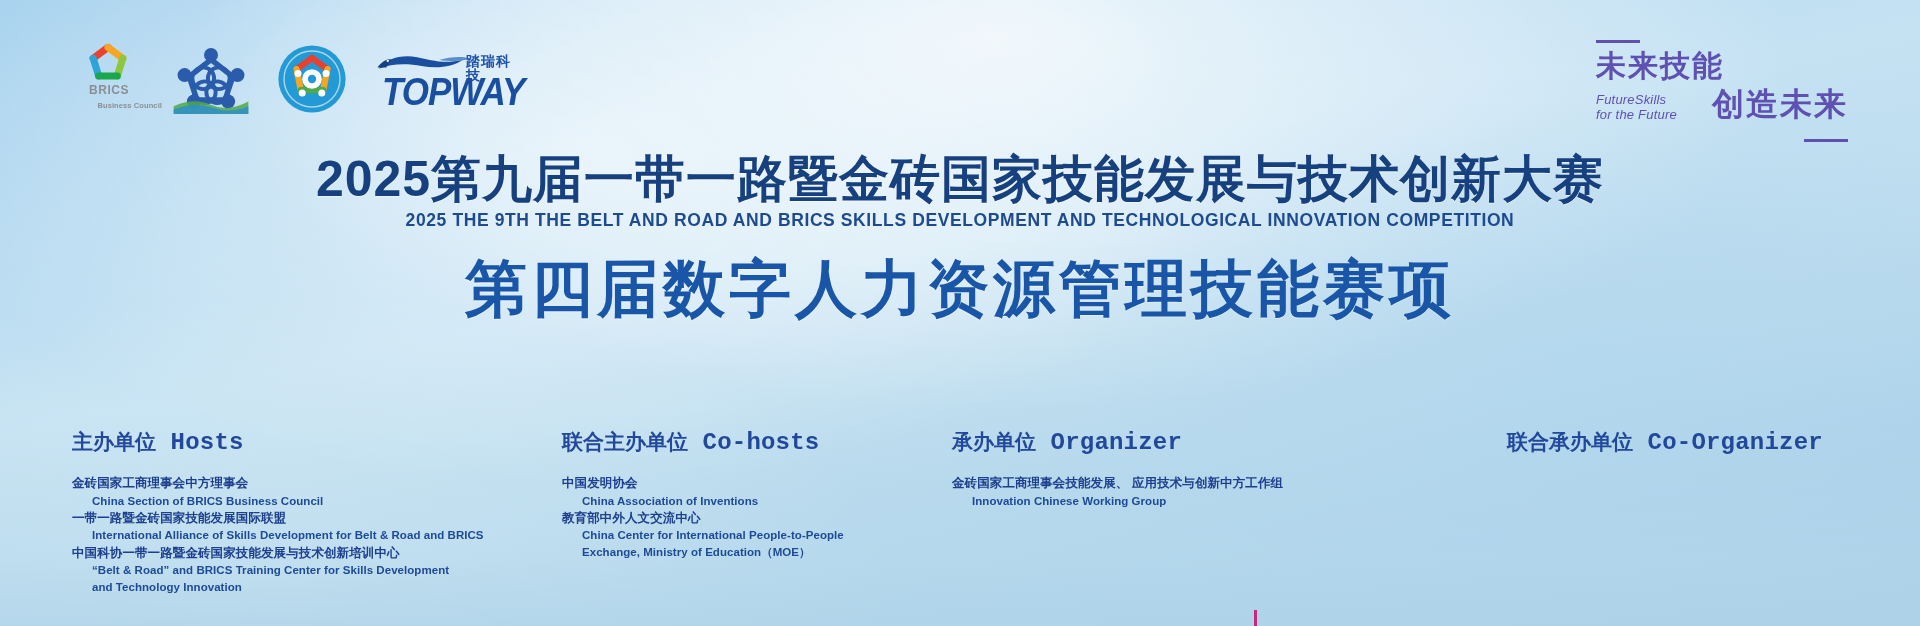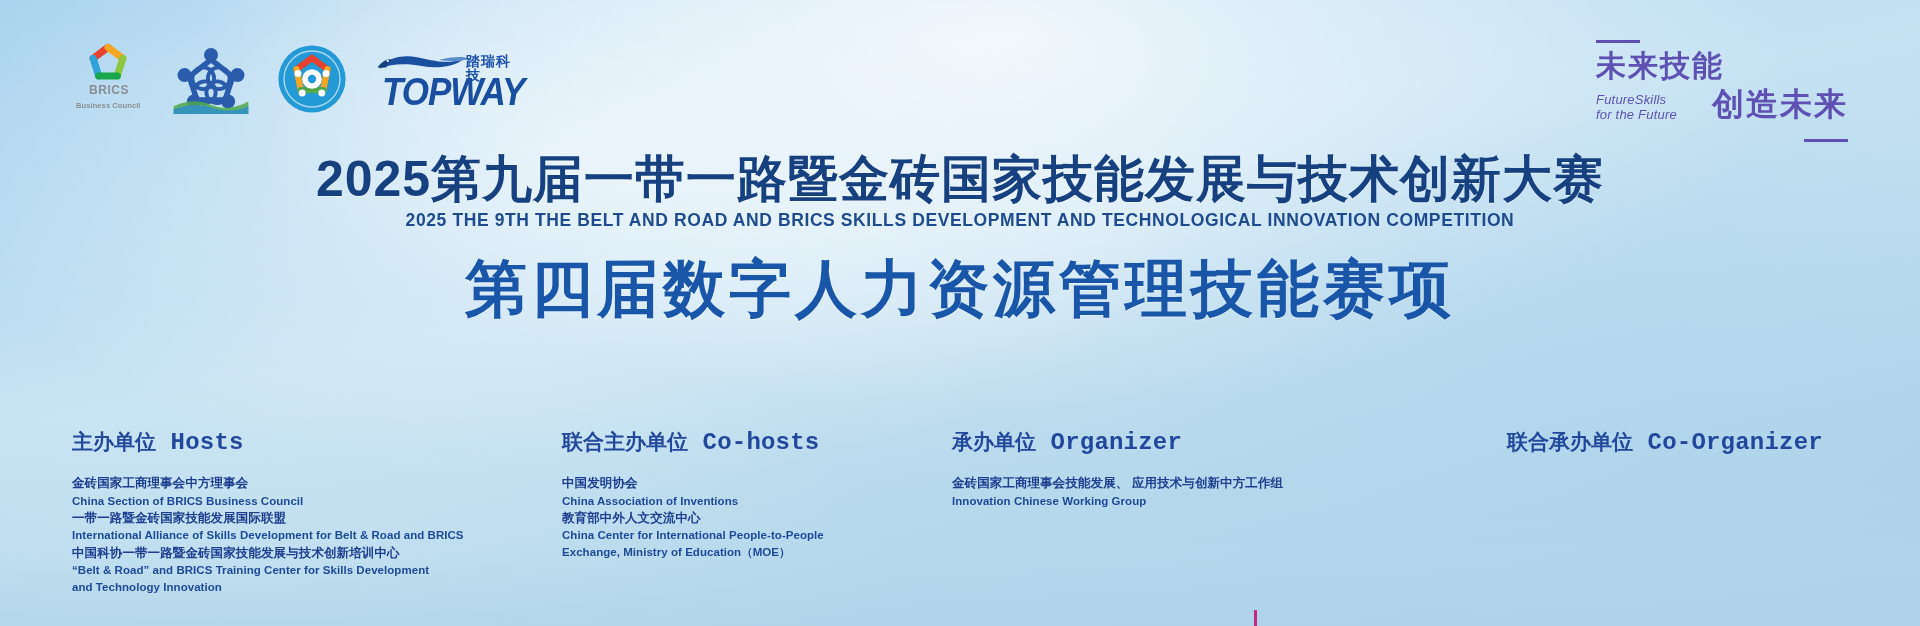--- a/index.html
+++ b/index.html
@@ -64,22 +64,22 @@
     position: absolute; left: 0; top: 42px; width: 74px;
     text-align: center;
     color: #8b8f93;
     font-weight: 700;
     font-size: 12px;
     letter-spacing: 0.5px;
     line-height: 1;
     font-family: "Liberation Sans", sans-serif;
   }
   .brics-sub {
-    position: absolute; left: 4px; top: 60px; width: 74px;
-    text-align: left;
+    position: absolute; left: 16px; top: 60px; width: 74px;
+    text-align: right;
     color: #8b8f93;
     font-weight: 700;
     font-size: 7.5px;
     letter-spacing: 0.1px;
     line-height: 1;
   }
 
   .alliance-logo { width: 78px; height: 70px; }
   .center-logo { width: 72px; height: 70px; }
 
@@ -222,20 +222,21 @@
     color: #1d3f8e;
     line-height: 1.45;
     letter-spacing: 0.1px;
   }
   .org-en {
     font-size: 11.5px;
     font-weight: 700;
     color: #1d4a97;
     line-height: 1.45;
     letter-spacing: 0.05px;
+    margin-left: 20px;
   }
 
   
   #pink-tick {
     position: absolute;
     left: 1254px;
     bottom: 0;
     width: 3px;
     height: 16px;
     background: #c8297f;

